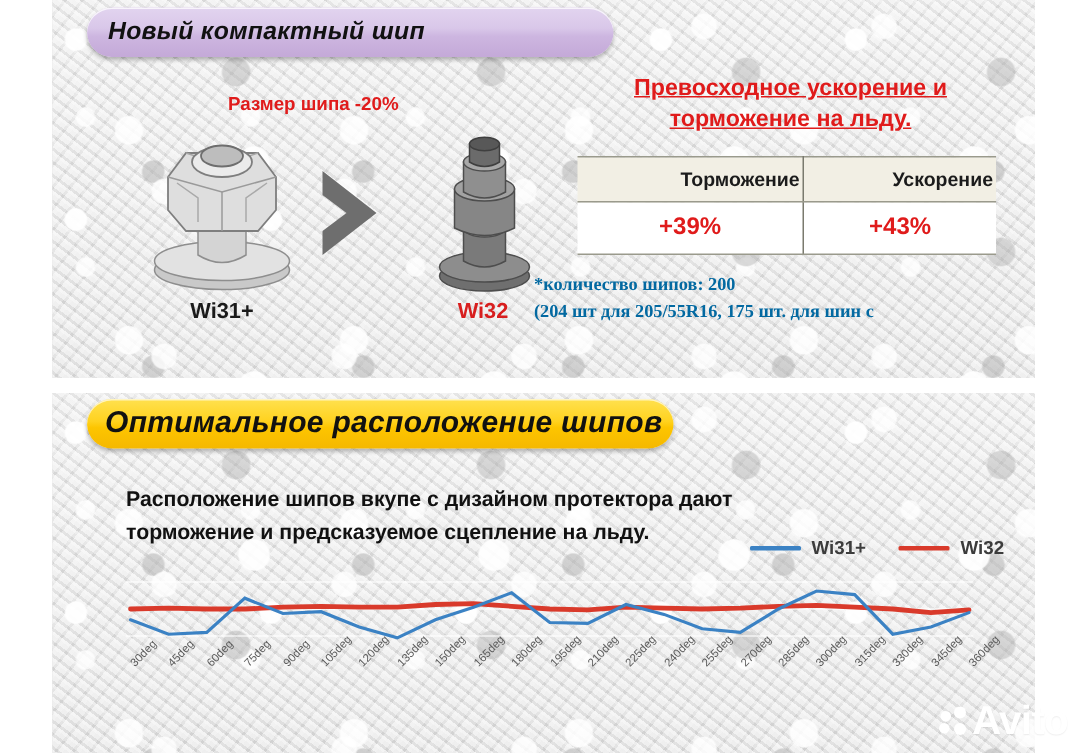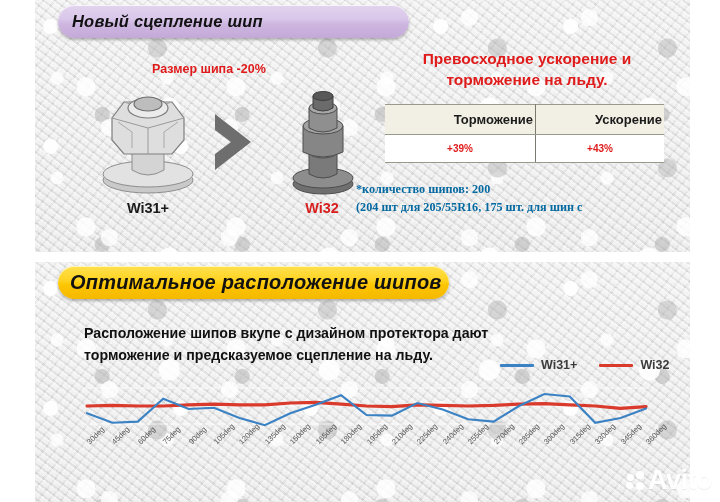--- a/index.html
+++ b/index.html
@@ -65,37 +65,37 @@
   #stud-new-name{
     position:absolute;left:262px;top:200px;width:120px;text-align:center;
     color:#d81e1e;font-weight:bold;font-size:14.5px;
   }
   #stud-old-img{position:absolute;left:88px;top:88px;width:120px;height:108px;}
   #stud-new-img{position:absolute;left:285px;top:90px;width:76px;height:106px;}
   #arrow-chevron{position:absolute;left:207px;top:110px;width:60px;height:64px;}
 
   #headline{
     position:absolute;left:382px;top:48px;width:290px;text-align:center;
-    color:#e01b1b;font-weight:bold;font-size:15.5px;line-height:1.38;
+    color:#e01b1b;font-weight:bold;font-size:15.5px;line-height:1.38;text-decoration:underline;
   }
 
   
   #perf-table{
     position:absolute;left:385px;top:104px;width:279px;
     border-collapse:collapse;
   }
   #perf-table th{
     background:#f2efe4;color:#1b1b1b;font-size:13px;font-weight:bold;
     padding:7px 2px;text-align:right;
     border-top:1px solid #9a9a8c;border-bottom:1px solid #9a9a8c;
     border-right:1px solid #7a7a6e;
   }
   #perf-table th:last-child{border-right:none;}
   #perf-table td{
-    background:#ffffff;color:#e01b1b;font-size:10px;font-weight:bold;
+    background:#ffffff;color:#e01b1b;font-size:16px;font-weight:bold;
     padding:8px 2px;text-align:center;
     border-bottom:1px solid #9a9a8c;border-right:1px solid #7a7a6e;
   }
   #perf-table td:last-child{border-right:none;}
 
   #footnote{
     position:absolute;left:356px;top:180px;width:320px;
     color:#0369a1;font-size:12.2px;font-weight:600;line-height:1.5;font-family:Liberation Serif, serif;
   }
 
@@ -134,21 +134,21 @@
 </style>
 </head>
 <body>
 
 <div id="root">
 
   <div class="panel" id="panel-top">
   </div>
 
   <div class="pill" id="pill-purple">
-    <span>Новый сцепление шип</span>
+    <span>Новый компактный шип</span>
   </div>
 
   <div id="stud-size-label">Размер шипа -20%</div>
 
   <svg id="stud-old-img" viewBox="0 0 120 108">
     <ellipse cx="60" cy="92" rx="45" ry="13" fill="#c9c9c9" stroke="#8e8e8e" stroke-width="1"></ellipse>
     <ellipse cx="60" cy="86" rx="45" ry="13" fill="#e2e2e2" stroke="#8e8e8e" stroke-width="1"></ellipse>
     <path d="M44 56 L44 82 Q60 92 76 82 L76 56 Z" fill="#d4d4d4" stroke="#8e8e8e" stroke-width="1"></path>
     <path d="M24 30 L36 14 L84 14 L96 30 L96 52 L84 66 L36 66 L24 52 Z" fill="#dedede" stroke="#7e7e7e" stroke-width="1.2"></path>
     <path d="M24 30 L60 40 L96 30" fill="none" stroke="#9a9a9a" stroke-width="1"></path>

